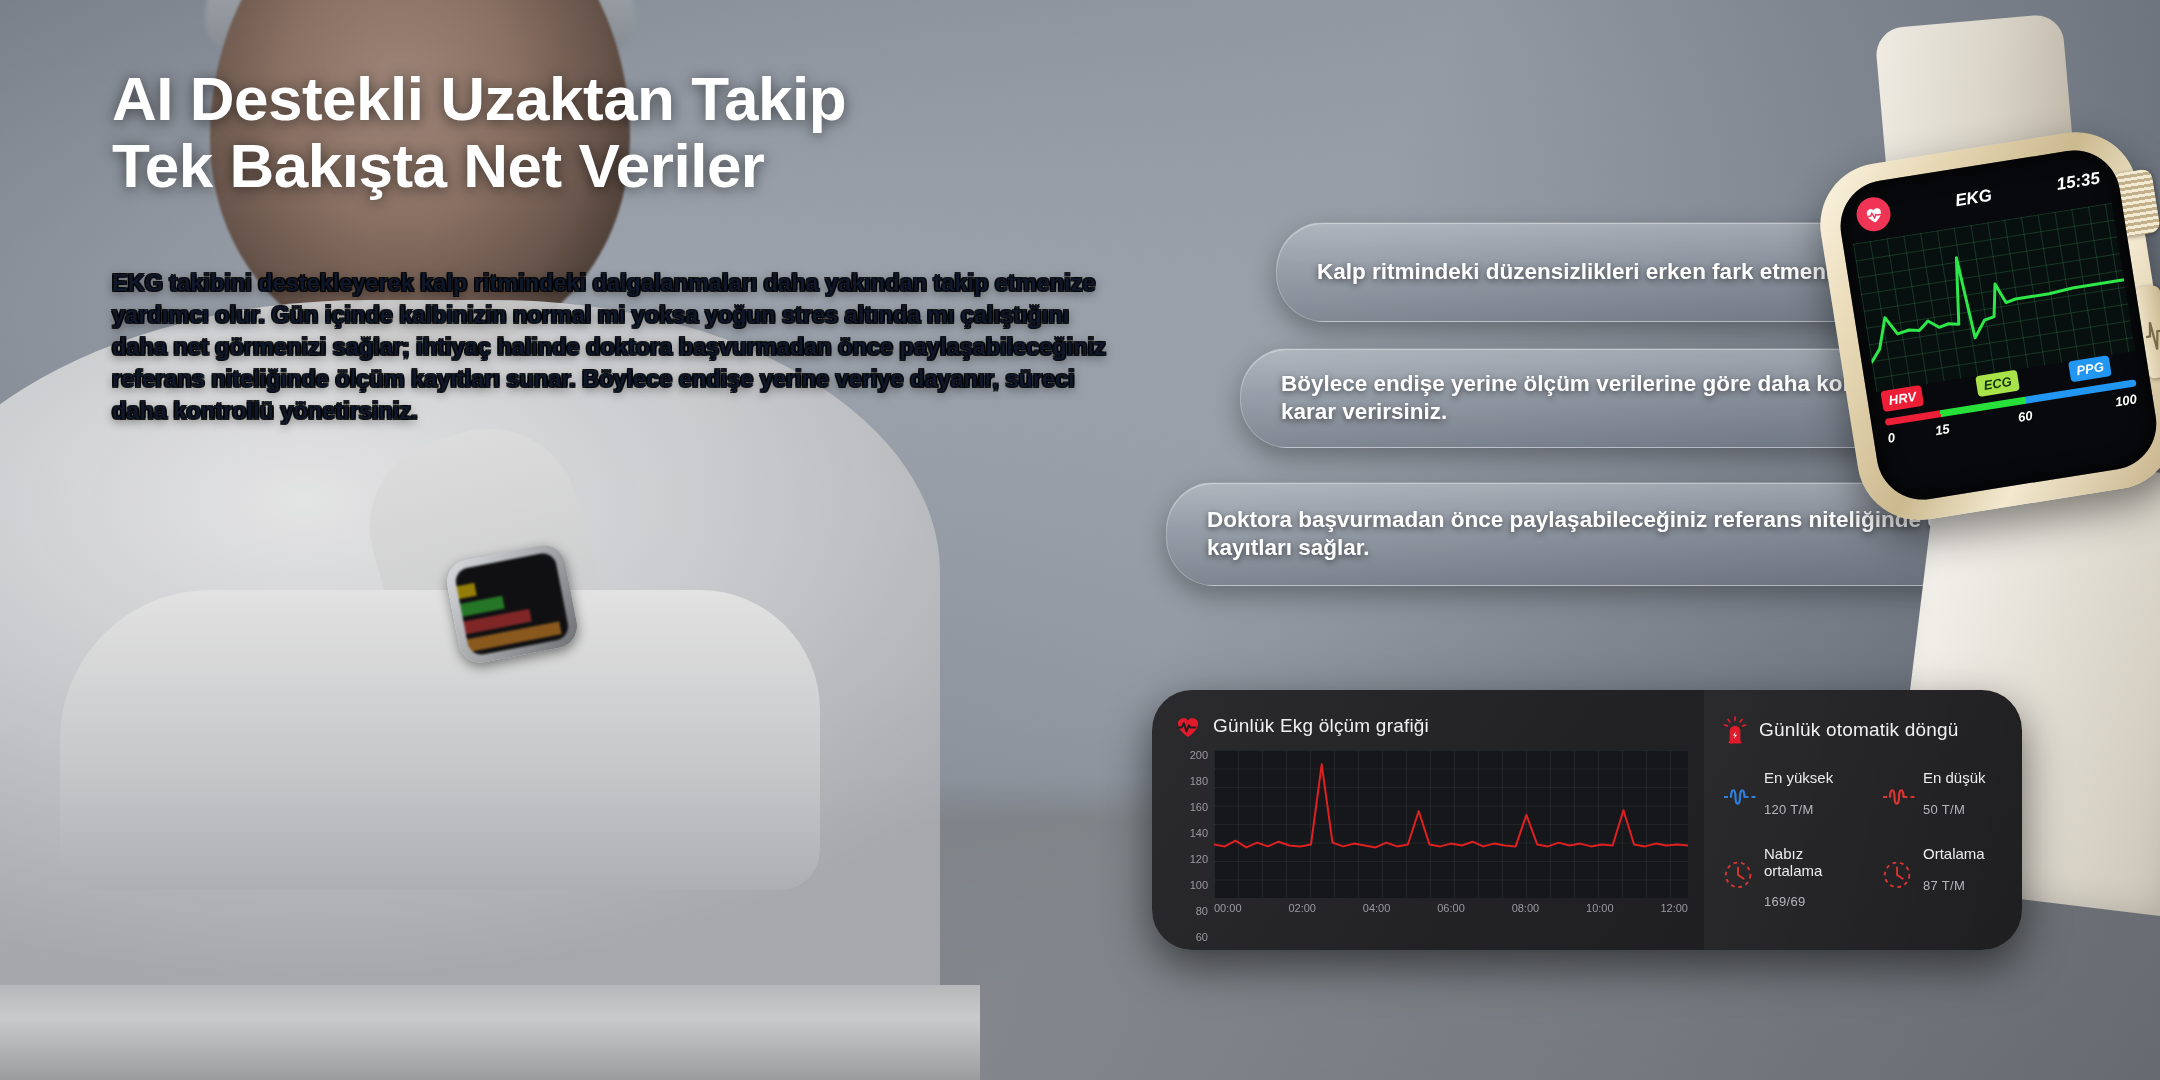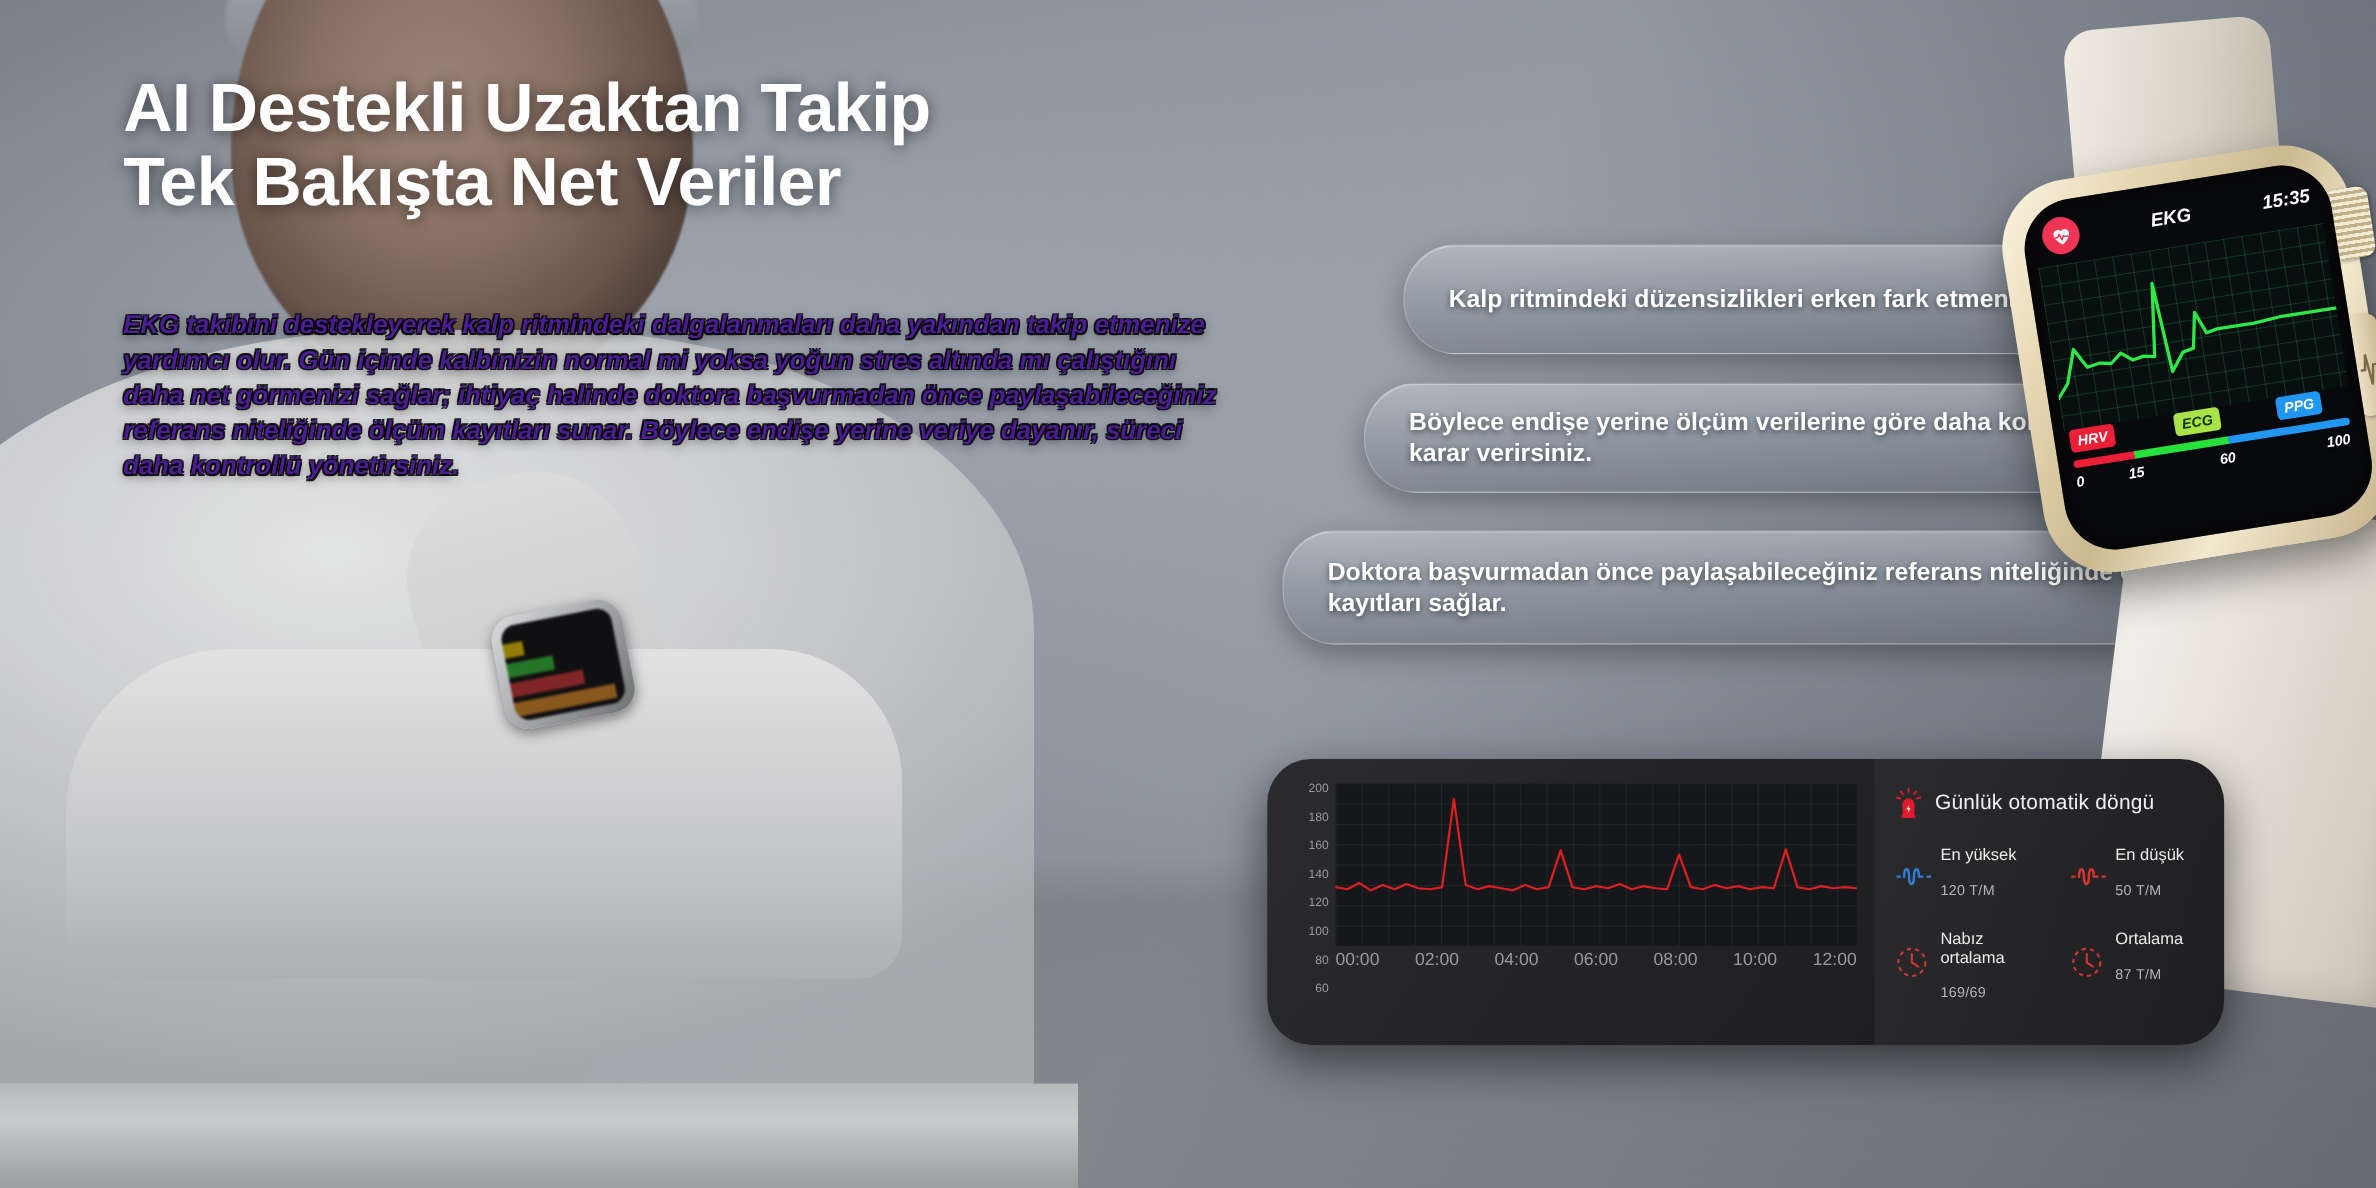--- a/index.html
+++ b/index.html
@@ -84,30 +84,29 @@
   #headline{
     position:absolute; left:112px; top:66px; width:1070px;
     color:#fff;
     font-size:62px; font-weight:700; line-height:1.08;
     letter-spacing:-.5px;
     text-shadow:0 2px 14px rgba(0,0,0,.55);
   }
   #headline .l{ display:block; white-space:nowrap; }
 
   #lede{
-    position:absolute; left:112px; top:280px; width:1010px;
-    color:#4c1d95;
+    position:absolute; left:112px; top:268px; width:1010px;
+    color:#0f172a;
     font-size:23.5px; font-weight:700; line-height:1.36;
     text-shadow:
       -1.4px -1.4px 0 rgba(0,0,0,.85),
        1.4px -1.4px 0 rgba(0,0,0,.85),
       -1.4px  1.4px 0 rgba(0,0,0,.85),
        1.4px  1.4px 0 rgba(0,0,0,.85),
        0 3px 10px rgba(0,0,0,.6);
-    font-style: italic;
   }
 
   
   .bubble{
     position:absolute;
     border-radius:48px;
     background:linear-gradient(180deg, rgba(214,219,226,.38) 0%, rgba(150,158,170,.30) 45%, rgba(96,104,116,.42) 100%);
     border:1px solid rgba(255,255,255,.22);
     box-shadow:0 10px 26px rgba(0,0,0,.30), inset 0 1px 0 rgba(255,255,255,.35);
     color:#fff;
@@ -231,21 +230,21 @@
     background-image:
       linear-gradient(rgba(90,110,120,.16) 1px, transparent 1px),
       linear-gradient(90deg, rgba(90,110,120,.16) 1px, transparent 1px);
     background-size:24px 18.5px;
   }
   #plot svg{ position:absolute; inset:0; width:100%; height:100%; }
   #x-axis{
     position:absolute; left:40px; right:6px; top:152px;
     display:flex; justify-content:space-between;
   }
-  #x-axis span{ color:#9a9a9f; font-size:16px; }
+  #x-axis span{ color:#9a9a9f; font-size:11px; }
 
   
   #stats{ display:grid; grid-template-columns:1fr 1fr; gap:14px 18px; margin-top:26px; width:300px; }
   .stat{ position:relative; padding-left:42px; min-height:62px; }
   .stat-ico{ position:absolute; left:0; top:10px; width:36px; height:32px; }
   .stat-label{ color:#ececed; font-size:15px; font-weight:400; line-height:1.1; }
   .stat-val{ color:#b6b6ba; font-size:13px; margin-top:15px; letter-spacing:.3px; }
 
   
   #card-band{
@@ -328,20 +327,27 @@
       <span class="w-tick" style="right:2px; top:40px;">100</span>
     </div>
   </div>
 </div>
 
 <div id="card-band"></div>
 
 <div id="data-card">
 
   <div id="card-left">
+    <div class="card-head">
+      <svg viewBox="0 0 24 24" width="28" height="28">
+        <path d="M12 21.5s-8.5-5.4-8.5-11A4.7 4.7 0 0 1 12 7.2a4.7 4.7 0 0 1 8.5 3.3c0 5.6-8.5 11-8.5 11z" fill="#e01b2b"></path>
+        <path d="M3.5 13.2h3.3L8.4 9.6l2.3 7 2-5.2 1.3 1.8h4.3" fill="none" stroke="#1e1e20" stroke-width="1.7" stroke-linejoin="round" stroke-linecap="round"></path>
+      </svg>
+      <span class="card-head-label">Günlük Ekg ölçüm grafiği</span>
+    </div>
 
     <div id="chart-wrap">
       <div id="y-axis">
           <span>200</span>
           <span>180</span>
           <span>160</span>
           <span>140</span>
           <span>120</span>
           <span>100</span>
           <span>80</span>

